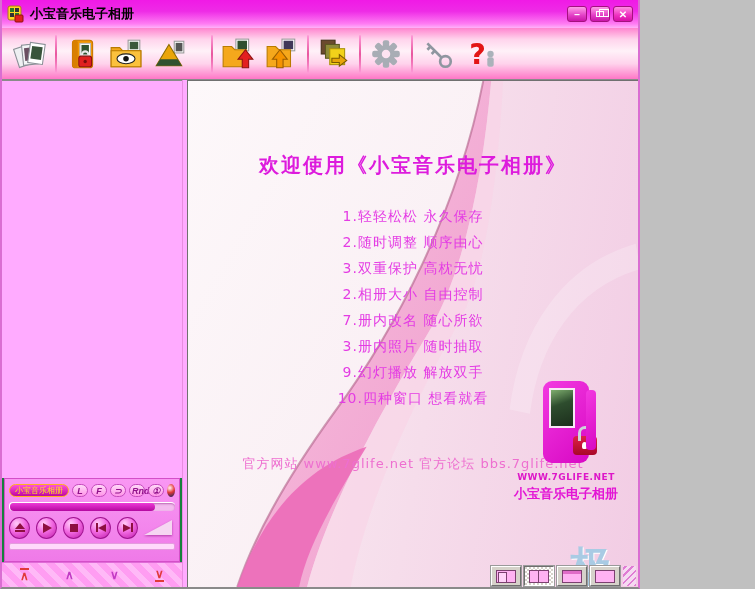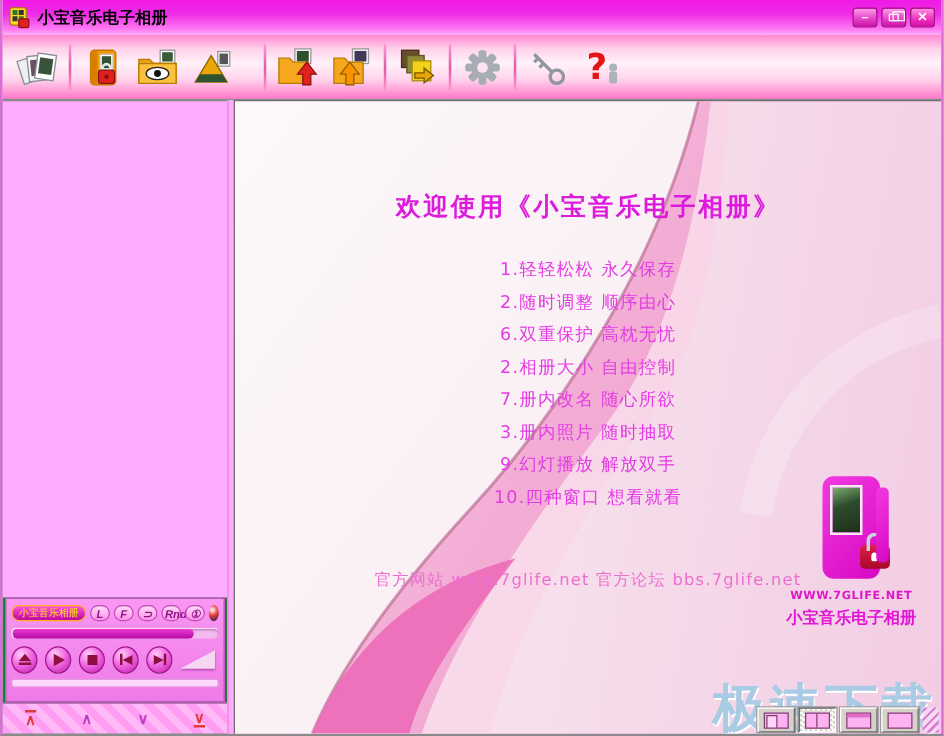--- a/index.html
+++ b/index.html
@@ -1,17 +1,17 @@
 <!DOCTYPE html>
 <html><head>
 <meta charset="utf-8">
 <style>
   html,body{margin:0;padding:0;background:#c0c0c0;}
   *{box-sizing:border-box;}
-  .window{position:relative;width:755px;height:589px;margin:0;background:#ffaaff;
+  .window{position:relative;width:640px;height:589px;margin:0;background:#ffaaff;
     border-left:2px solid #da6ed2;border-right:2px solid #da6ed2;border-bottom:2px solid #8a8a8a;
     font-family:"DejaVu Sans",sans-serif;overflow:hidden;}
 
   
   .titlebar{height:28px;background:linear-gradient(180deg,#f01ae6 0%,#ee2be6 40%,#ff7cf3 85%,#ffb2f9 100%);
     display:flex;align-items:center;padding:0 5px;}
   .titleicon{width:18px;height:18px;flex:0 0 auto;}
   .titletext{color:#000;font-weight:bold;font-size:13px;margin-left:5px;white-space:nowrap;}
   .winbtns{margin-left:auto;display:flex;gap:3px;}
   .winbtn{width:20px;height:16px;border:1px solid #a3117e;border-radius:3px;
@@ -330,21 +330,21 @@
         <path d="M372,0 C340,130 260,250 185,330 C130,390 85,450 62,505" stroke="#b06088" stroke-width="2.5" fill="none" opacity="0.6"></path>
         <path d="M62,505 C95,430 150,385 225,365 C175,430 150,468 140,505 Z" fill="#ec6cb8" opacity="0.9"></path>
         <path d="M567,175 C480,195 430,255 418,330" stroke="#ffffff" stroke-width="26" fill="none" opacity="0.22"></path>
       </svg>
 
       <div class="welcome-title">欢迎使用《小宝音乐电子相册》</div>
 
       <div class="features">
         <div>1.轻轻松松 永久保存</div>
         <div>2.随时调整 顺序由心</div>
-        <div>6.双重保护 高枕无忧</div>
+        <div>3.双重保护 高枕无忧</div>
         <div>2.相册大小 自由控制</div>
         <div>7.册内改名 随心所欲</div>
         <div>3.册内照片 随时抽取</div>
         <div>9.幻灯播放 解放双手</div>
         <div>10.四种窗口 想看就看</div>
       </div>
 
       <div class="siteline">官方网站 www.7glife.net 官方论坛 bbs.7glife.net</div>
 
       <div class="logo">

